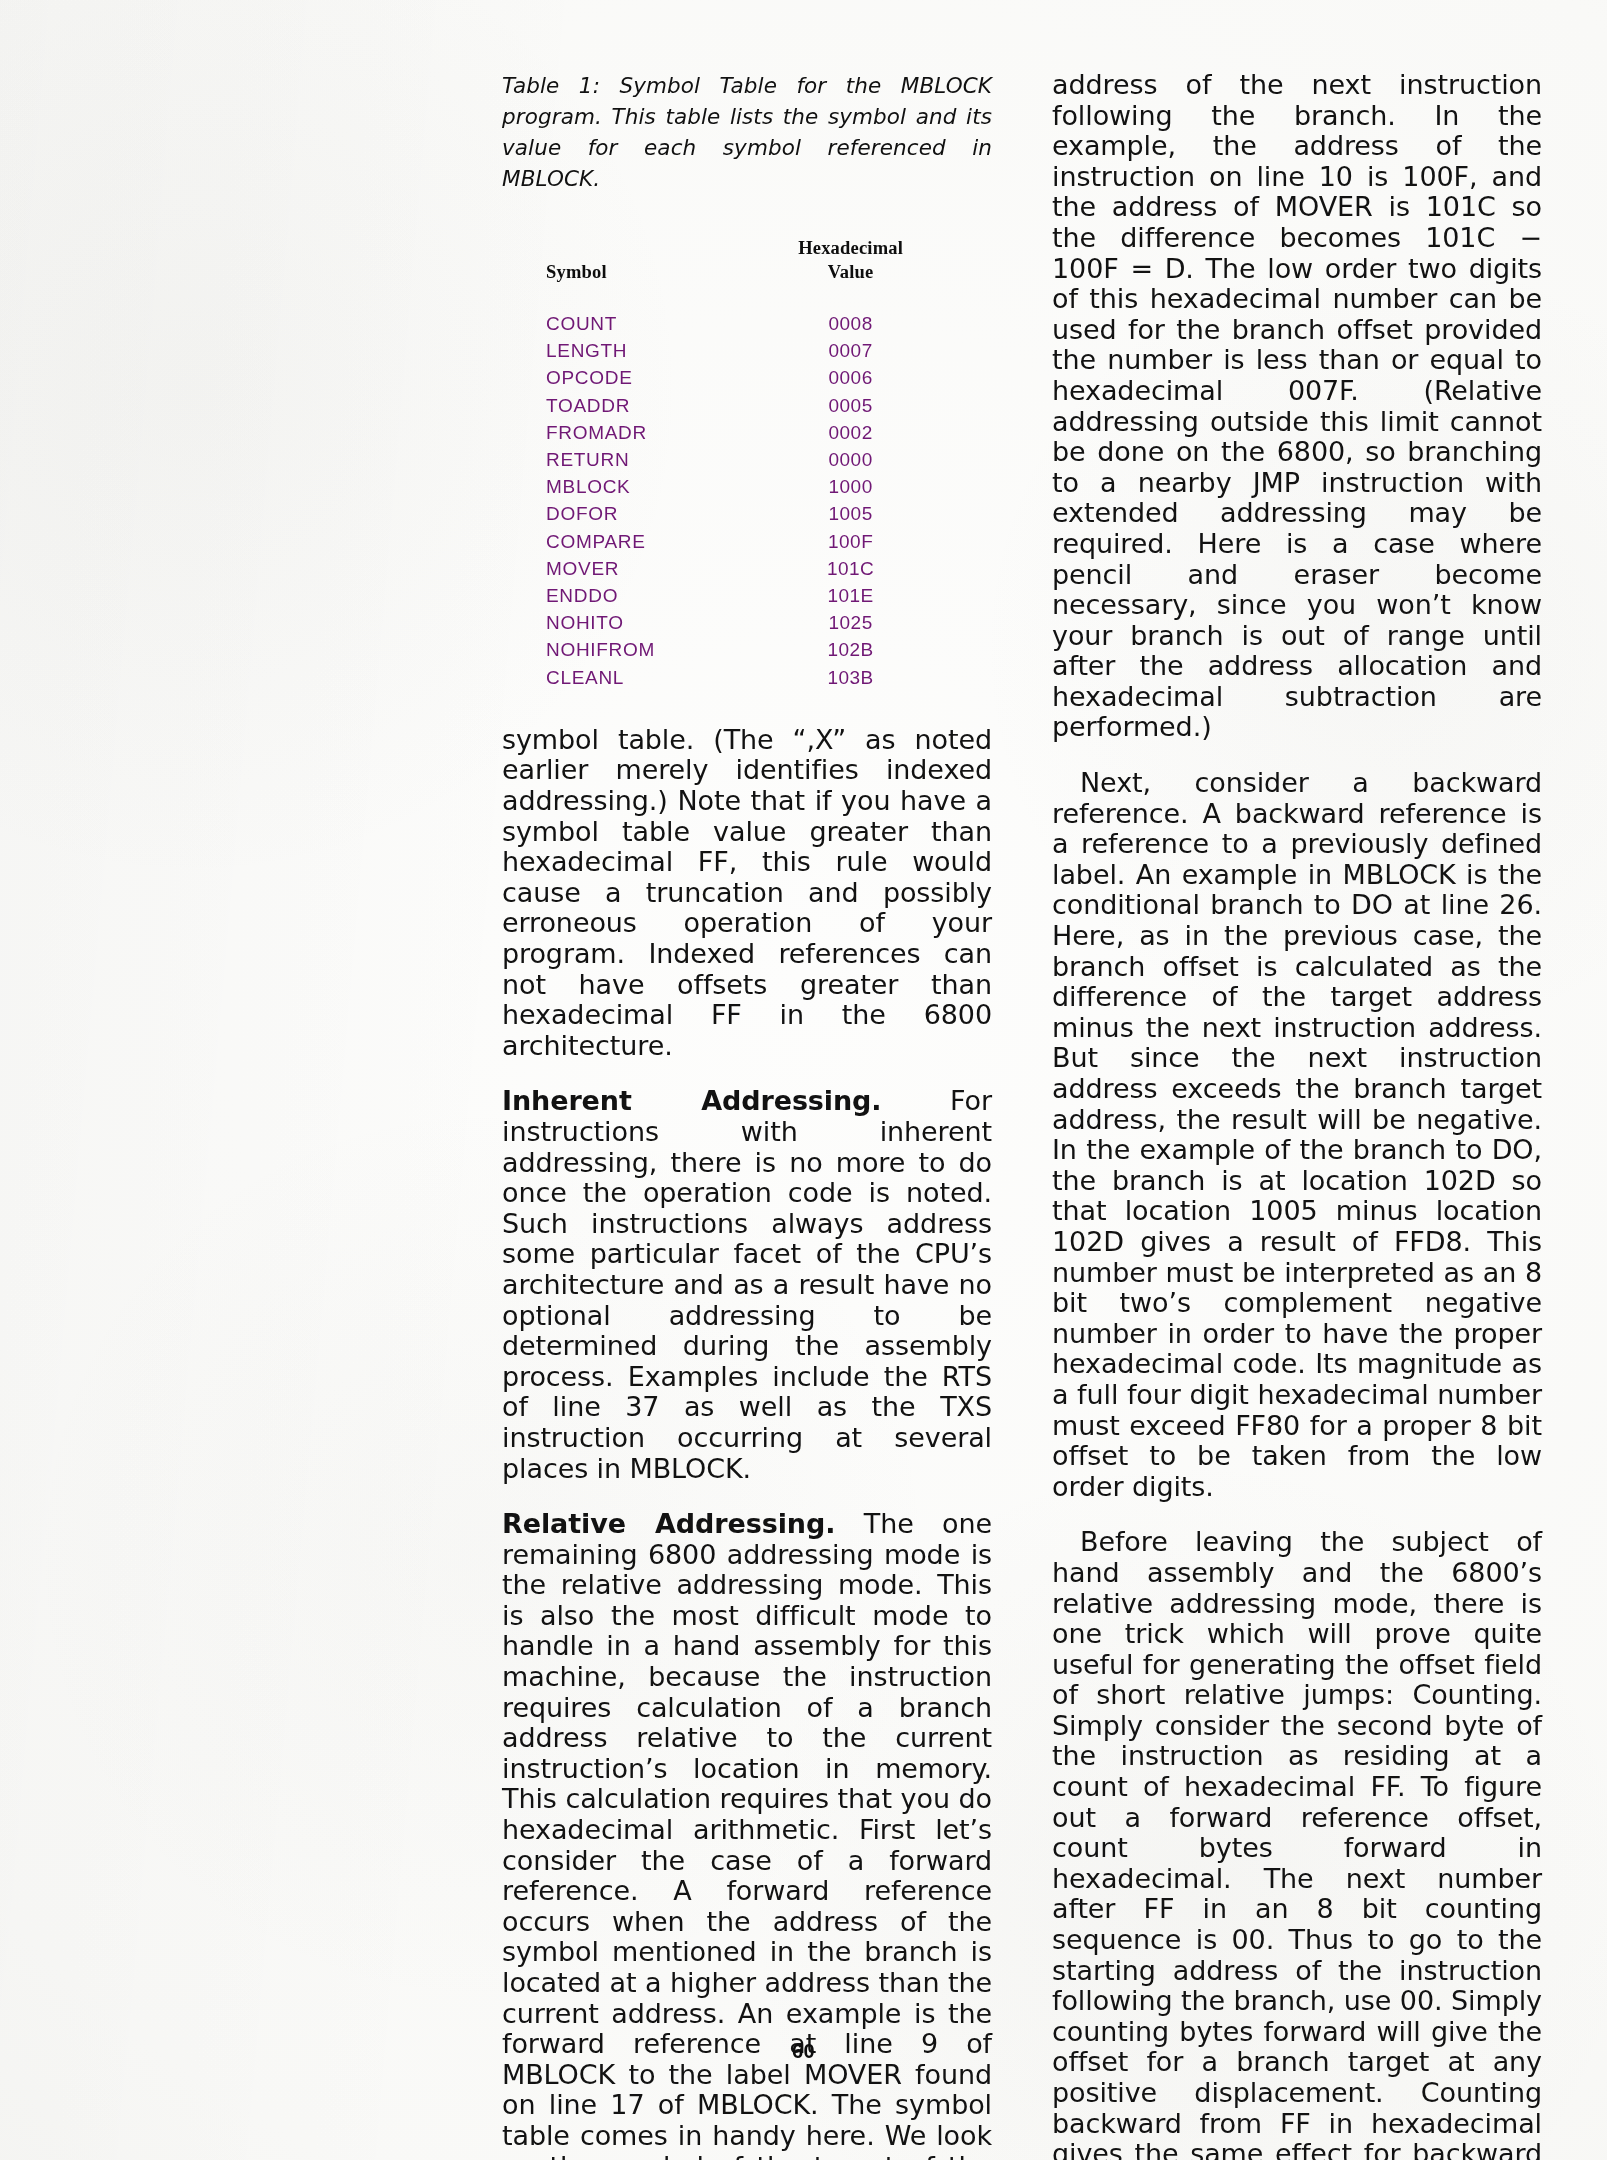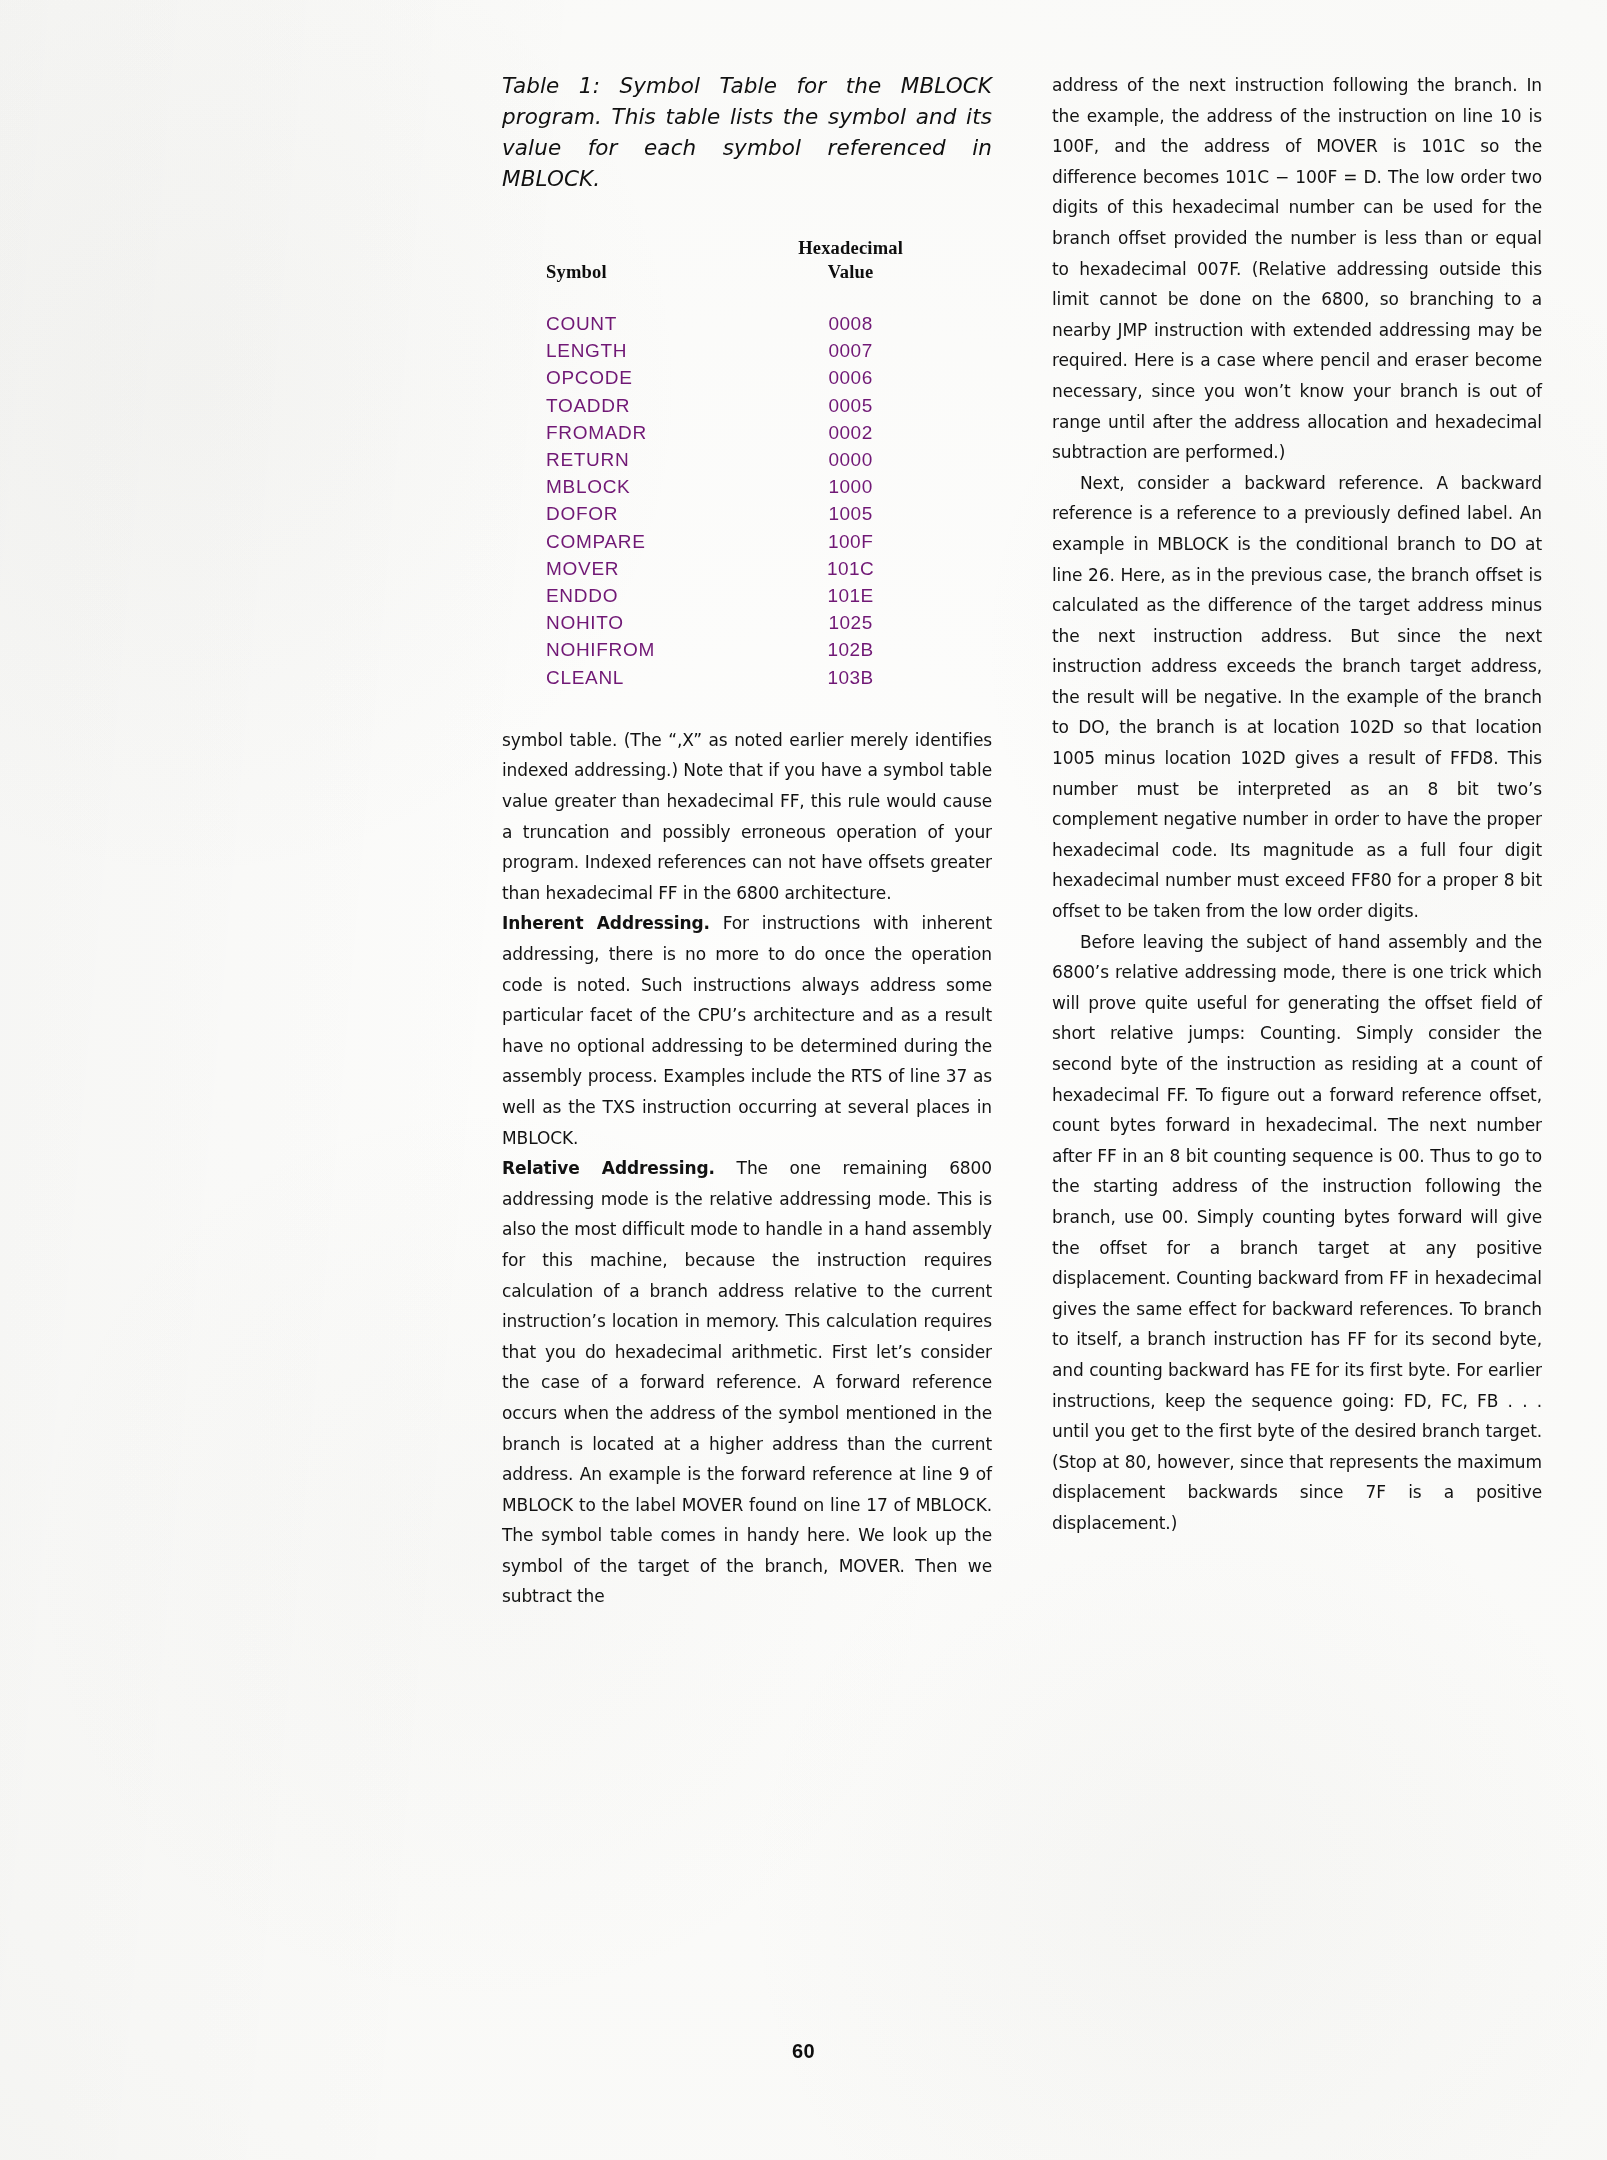--- a/index.html
+++ b/index.html
@@ -93,31 +93,31 @@
     color: #701a75;
     letter-spacing: 0.7px;
     padding: 0;
   }
   .symtable td.sym { text-align: left; padding-left: 22px; }
   .symtable td.val { text-align: center; letter-spacing: 0.5px; }
 
   
   p.body {
     font-family: "DejaVu Sans", sans-serif;
-    font-size: 17px;
+    font-size: 27px;
     line-height: 30.6px;
     text-align: justify;
     text-justify: inter-word;
     color: #141414;
     margin: 0 0 0 0;
     letter-spacing: -0.1px;
     -webkit-hyphens: none;
     hyphens: none;
   }
-  p.body + p.body { }
+  p.body + p.body { margin-top: 25px; }
   p.body.indent { text-indent: 28px; }
   p.body .runin {
     font-weight: bold;
   }
 
   
   .pageno {
     position: absolute;
     left: 0;
     top: 2040px;

